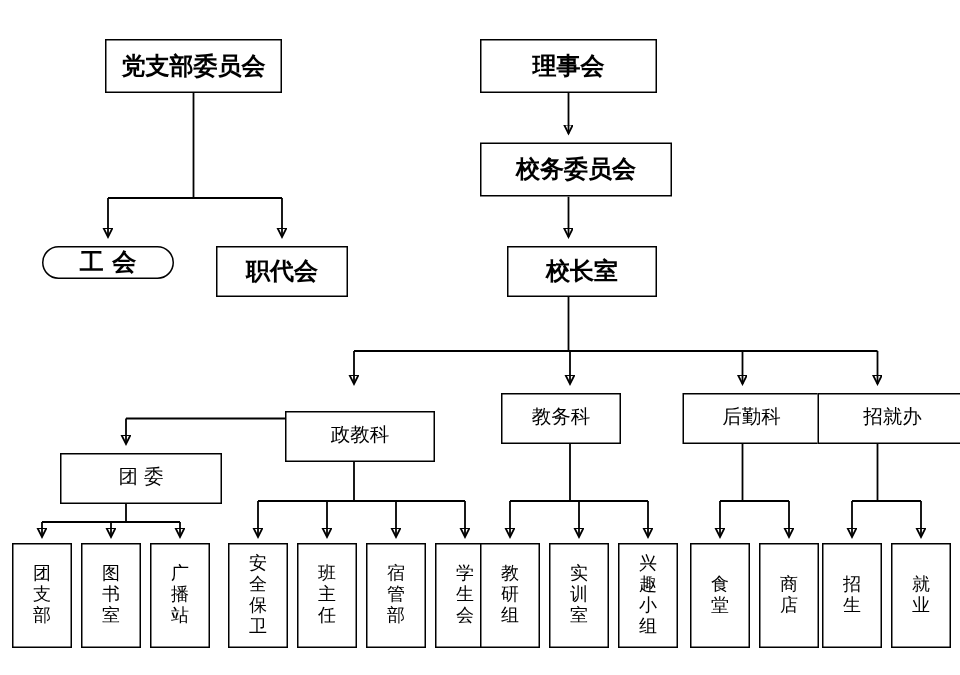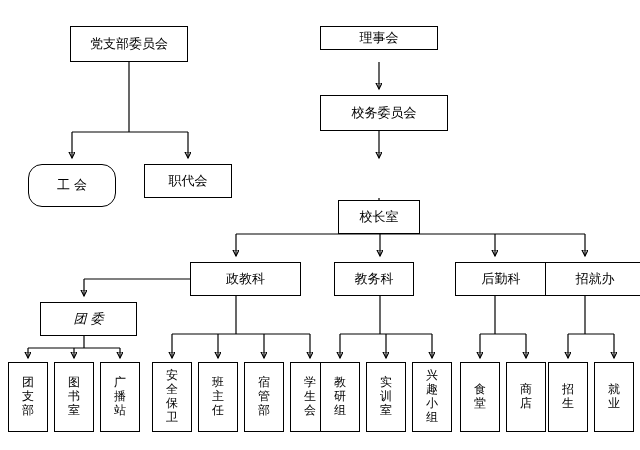--- a/index.html
+++ b/index.html
@@ -21,21 +21,21 @@
     border: 1px solid #000000;
     background: #ffffff;
     display: flex;
     align-items: center;
     justify-content: center;
     text-align: center;
     color: #000000;
     line-height: 1.15;
     z-index: 2;
   }
-  .node.top { font-size: 13px; }
+  .node.top { font-size: 16px; font-weight: bold; }
   .node.mid { font-size: 13px; }
   .node.leaf { font-size: 12px; }
   .node .txt {
     display: block;
     white-space: pre-line;
     padding: 0 2px;
   }
   svg#wires {
     position: absolute;
     left: 0;
@@ -108,48 +108,48 @@
     <line x1="585" y1="296" x2="585" y2="334"></line>
     <line x1="568" y1="334" x2="614" y2="334"></line>
     <line x1="568" y1="334" x2="568" y2="358" marker-end="url(#arrow)"></line>
     <line x1="614" y1="334" x2="614" y2="358" marker-end="url(#arrow)"></line>
   </svg>
 
   <div id="nodes">
       <div class="node top" style="left: 70px; top: 26px; width: 118px; height: 36px;">
         <span class="txt">党支部委员会</span>
       </div>
-      <div class="node top" style="left: 320px; top: 26px; width: 118px; height: 24px;">
+      <div class="node top" style="left: 320px; top: 26px; width: 118px; height: 36px;">
         <span class="txt">理事会</span>
       </div>
-      <div class="node top" style="left: 28px; top: 164px; width: 88px; height: 43px; border-radius: 14px;">
+      <div class="node top" style="left: 28px; top: 164px; width: 88px; height: 22px; border-radius: 14px;">
         <span class="txt">工  会</span>
       </div>
       <div class="node top" style="left: 144px; top: 164px; width: 88px; height: 34px;">
         <span class="txt">职代会</span>
       </div>
       <div class="node top" style="left: 320px; top: 95px; width: 128px; height: 36px;">
         <span class="txt">校务委员会</span>
       </div>
-      <div class="node top" style="left: 338px; top: 164px; width: 82px; height: 34px; margin-top: 36px;">
+      <div class="node top" style="left: 338px; top: 164px; width: 100px; height: 34px;">
         <span class="txt">校长室</span>
       </div>
-      <div class="node mid" style="left: 190px; top: 262px; width: 111px; height: 34px;">
+      <div class="node mid" style="left: 190px; top: 274px; width: 100px; height: 34px;">
         <span class="txt">政教科</span>
       </div>
       <div class="node mid" style="left: 334px; top: 262px; width: 80px; height: 34px;">
         <span class="txt">教务科</span>
       </div>
       <div class="node mid" style="left: 455px; top: 262px; width: 92px; height: 34px;">
         <span class="txt">后勤科</span>
       </div>
       <div class="node mid" style="left: 545px; top: 262px; width: 100px; height: 34px;">
         <span class="txt">招就办</span>
       </div>
-      <div class="node mid" style="left: 40px; top: 302px; width: 97px; height: 34px; font-style: italic;">
+      <div class="node mid" style="left: 40px; top: 302px; width: 108px; height: 34px;">
         <span class="txt">团  委</span>
       </div>
       <div class="node leaf" style="left: 8px; top: 362px; width: 40px; height: 70px;">
         <span class="txt">团
 支
 部</span>
       </div>
       <div class="node leaf" style="left: 54px; top: 362px; width: 40px; height: 70px;">
         <span class="txt">图
 书

